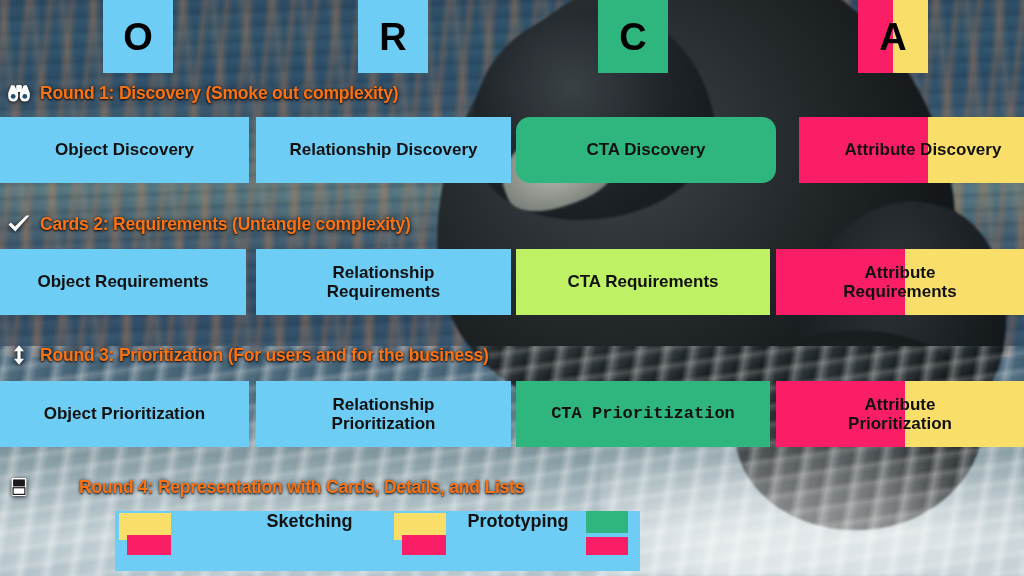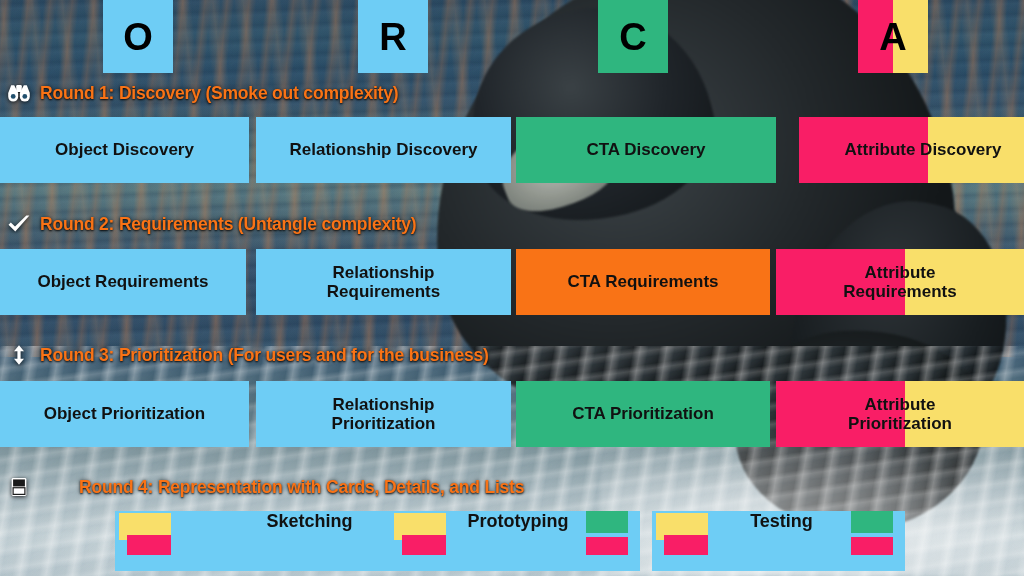--- a/index.html
+++ b/index.html
@@ -277,51 +277,51 @@
   </div>
 
   <div class="box" style="left:0px; top:117px; width:249px; height:66px; background:#6ecdf5;align-items:center;">
     <span class="lbl">Object Discovery</span>
   </div>
 
   <div class="box" style="left:256px; top:117px; width:255px; height:66px; background:#6ecdf5;">
     <span class="lbl">Relationship Discovery</span>
   </div>
 
-  <div class="box" style="left:516px; top:117px; width:260px; height:66px; background:#2fb67f;">
+  <div class="box" style="left:516px; top:117px; width:260px; height:66px; background:#2fb67f;border-radius:14px;">
     <span class="lbl">CTA Discovery</span>
   </div>
 
   <div class="box" style="left:776px; top:117px; width:248px; height:66px;margin-left:23px;">
     <div class="split-halves">
       <div style="background:#f91e66; flex:0 0 52%;"></div>
       <div style="background:#f9df6a; flex:1 1 auto;"></div>
     </div>
     <span class="lbl">Attribute Discovery</span>
   </div>
 
   <div class="round-head" style="left:6px; top:211px;">
     <span class="ico">
       <svg viewBox="0 0 26 22" width="26" height="22" aria-hidden="true">
         <path d="M2.5 11.8 L9.3 18.4 L23.4 2.4 L20.3 2.4 L9.0 13.4 L4.8 9.4 Z" fill="#ffffff"></path>
       </svg>
     </span>
-    <span>Round 2: Requirements (Untangle complexity)</span>
+    <span>Cards 2: Requirements (Untangle complexity)</span>
   </div>
 
   <div class="box" style="left:0px; top:249px; width:246px; height:66px; background:#6ecdf5;">
     <span class="lbl" style="white-space:pre-line;">Object Requirements</span>
   </div>
 
   <div class="box" style="left:256px; top:249px; width:255px; height:66px; background:#6ecdf5;">
     <span class="lbl" style="white-space:pre-line;">Relationship
 Requirements</span>
   </div>
 
-  <div class="box" style="left:516px; top:249px; width:254px; height:66px; background:#f97316;">
+  <div class="box" style="left:516px; top:249px; width:254px; height:66px; background:#bef264;">
     <span class="lbl" style="white-space:pre-line;">CTA Requirements</span>
   </div>
 
   <div class="box" style="left:776px; top:249px; width:248px; height:66px;">
     <div class="split-halves">
       <div style="background:#f91e66; flex:0 0 52%;"></div>
       <div style="background:#f9df6a; flex:1 1 auto;"></div>
     </div>
     <span class="lbl" style="white-space:pre-line;">Attribute
 Requirements</span>
@@ -339,21 +339,21 @@
   <div class="box" style="left:0px; top:381px; width:249px; height:66px; background:#6ecdf5;">
     <span class="lbl" style="white-space:pre-line;text-align:right;">Object Prioritization</span>
   </div>
 
   <div class="box" style="left:256px; top:381px; width:255px; height:66px; background:#6ecdf5;">
     <span class="lbl" style="white-space:pre-line;">Relationship
 Prioritization</span>
   </div>
 
   <div class="box" style="left:516px; top:381px; width:254px; height:66px; background:#2fb67f;">
-    <span class="lbl" style="white-space:pre-line;">CTA Prioritization</span>
+    <span class="lbl" style="white-space:pre-line;font-family:Liberation Mono, monospace;">CTA Prioritization</span>
   </div>
 
   <div class="box" style="left:776px; top:381px; width:248px; height:66px;">
     <div class="split-halves">
       <div style="background:#f91e66; flex:0 0 52%;"></div>
       <div style="background:#f9df6a; flex:1 1 auto;"></div>
     </div>
     <span class="lbl" style="white-space:pre-line;">Attribute
 Prioritization</span>
   </div>
@@ -386,25 +386,14 @@
       <span class="r1" style="background:#f9df6a;"></span>
       <span class="r2" style="background:#f91e66;"></span>
     </span>
     <span class="rep-label">Prototyping</span>
     <span class="rep-icon compact" style="margin-right:10px;">
       <span class="r1" style="background:#2fb67f;"></span>
       <span class="r2" style="background:#f91e66;"></span>
     </span>
   </div>
 
-  <div class="rep-box" style="left:652px; top:511px; width:253px;">
-    <span class="rep-icon">
-      <span class="r1" style="background:#f9df6a;"></span>
-      <span class="r2" style="background:#f91e66;"></span>
-    </span>
-    <span class="rep-label">Testing</span>
-    <span class="rep-icon compact" style="margin-right:10px;">
-      <span class="r1" style="background:#2fb67f;"></span>
-      <span class="r2" style="background:#f91e66;"></span>
-    </span>
-  </div>
 
 </div>
 
 </body></html>

